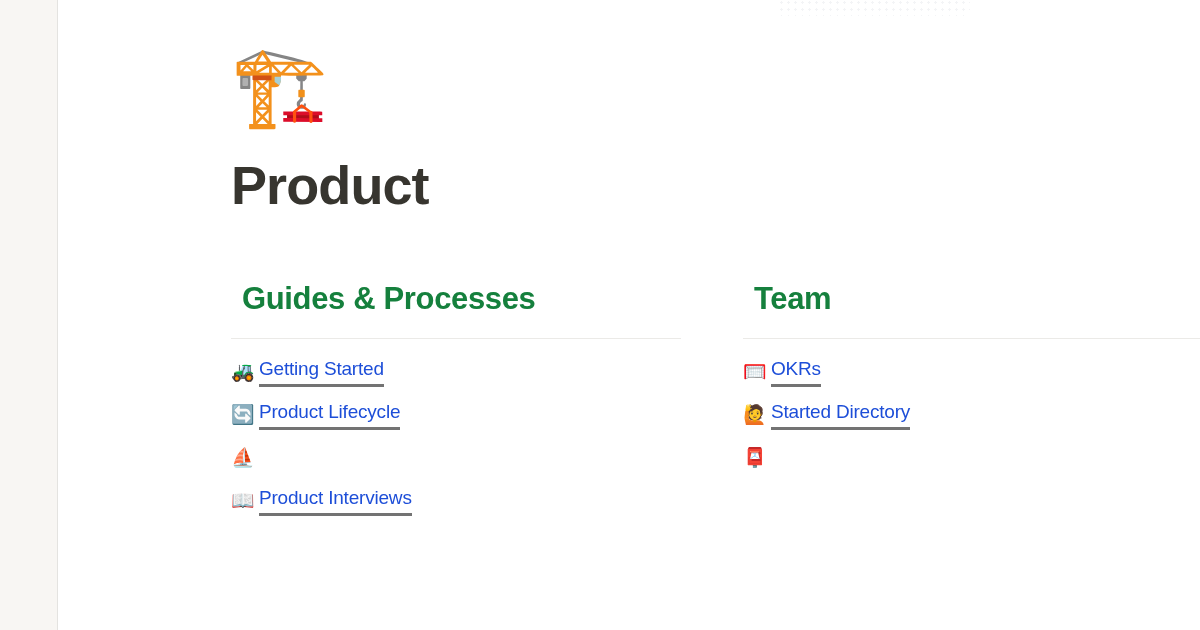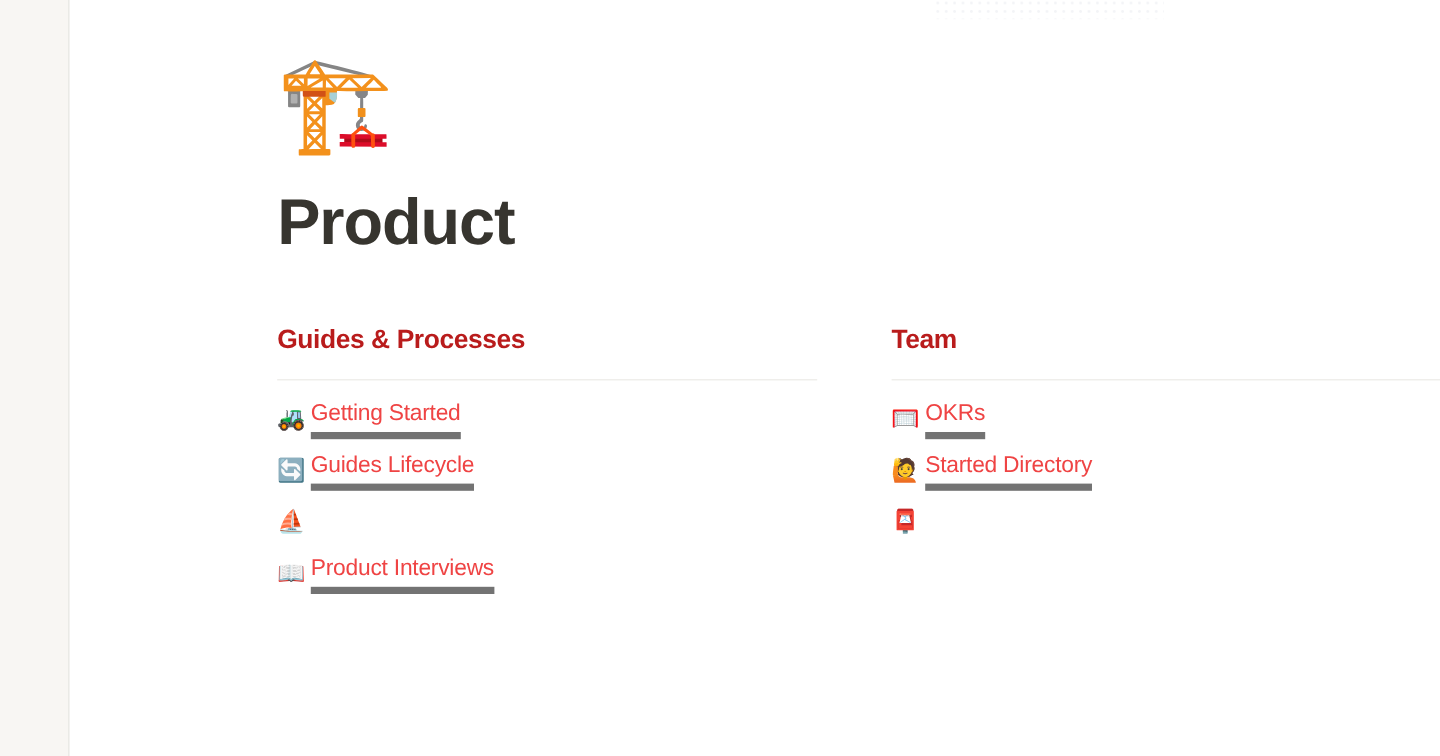--- a/index.html
+++ b/index.html
@@ -107,26 +107,26 @@
     width: 512px;
     flex: 0 0 512px;
     padding-right: 62px;
   }
   .column-right {
     width: 498px;
     flex: 0 0 498px;
   }
 
   .section-title {
-    margin: 0;
-    font-size: 22px;
+    margin: 11px;
+    font-size: 31px;
     line-height: 1.25;
     font-weight: bold;
     letter-spacing: -0.35px;
-    color: #b91c1c;
+    color: #15803d;
   }
 
   .section-divider {
     height: 1px;
     background: #ebeae7;
     margin-top: 19px;
     margin-bottom: 11px;
   }
 
   .link-list {
@@ -145,24 +145,24 @@
     font-size: 19px;
     line-height: 1;
     width: 28px;
     flex: 0 0 28px;
     display: inline-block;
   }
 
   .link-text {
     font-size: 19px;
     line-height: 1.3;
-    color: #ef4444;
+    color: #1d4ed8;
     font-weight: 500;
     letter-spacing: -0.2px;
-    border-bottom: 6px solid #737373;
+    border-bottom: 3px solid #737373;
     padding-bottom: 2px;
     cursor: pointer;
     white-space: nowrap;
   }
 </style>
 </head>
 <body>
 
 <div class="app">
 
@@ -187,21 +187,21 @@
           <div class="section-divider"></div>
           <ul class="link-list">
 
             <li class="link-item">
               <span class="link-emoji">🚜</span>
               <span class="link-text">Getting Started</span>
             </li>
 
             <li class="link-item">
               <span class="link-emoji">🔄</span>
-              <span class="link-text">Guides Lifecycle</span>
+              <span class="link-text">Product Lifecycle</span>
             </li>
 
             <li class="link-item">
               <span class="link-emoji">⛵</span>
             </li>
 
             <li class="link-item">
               <span class="link-emoji">📖</span>
               <span class="link-text">Product Interviews</span>
             </li>

